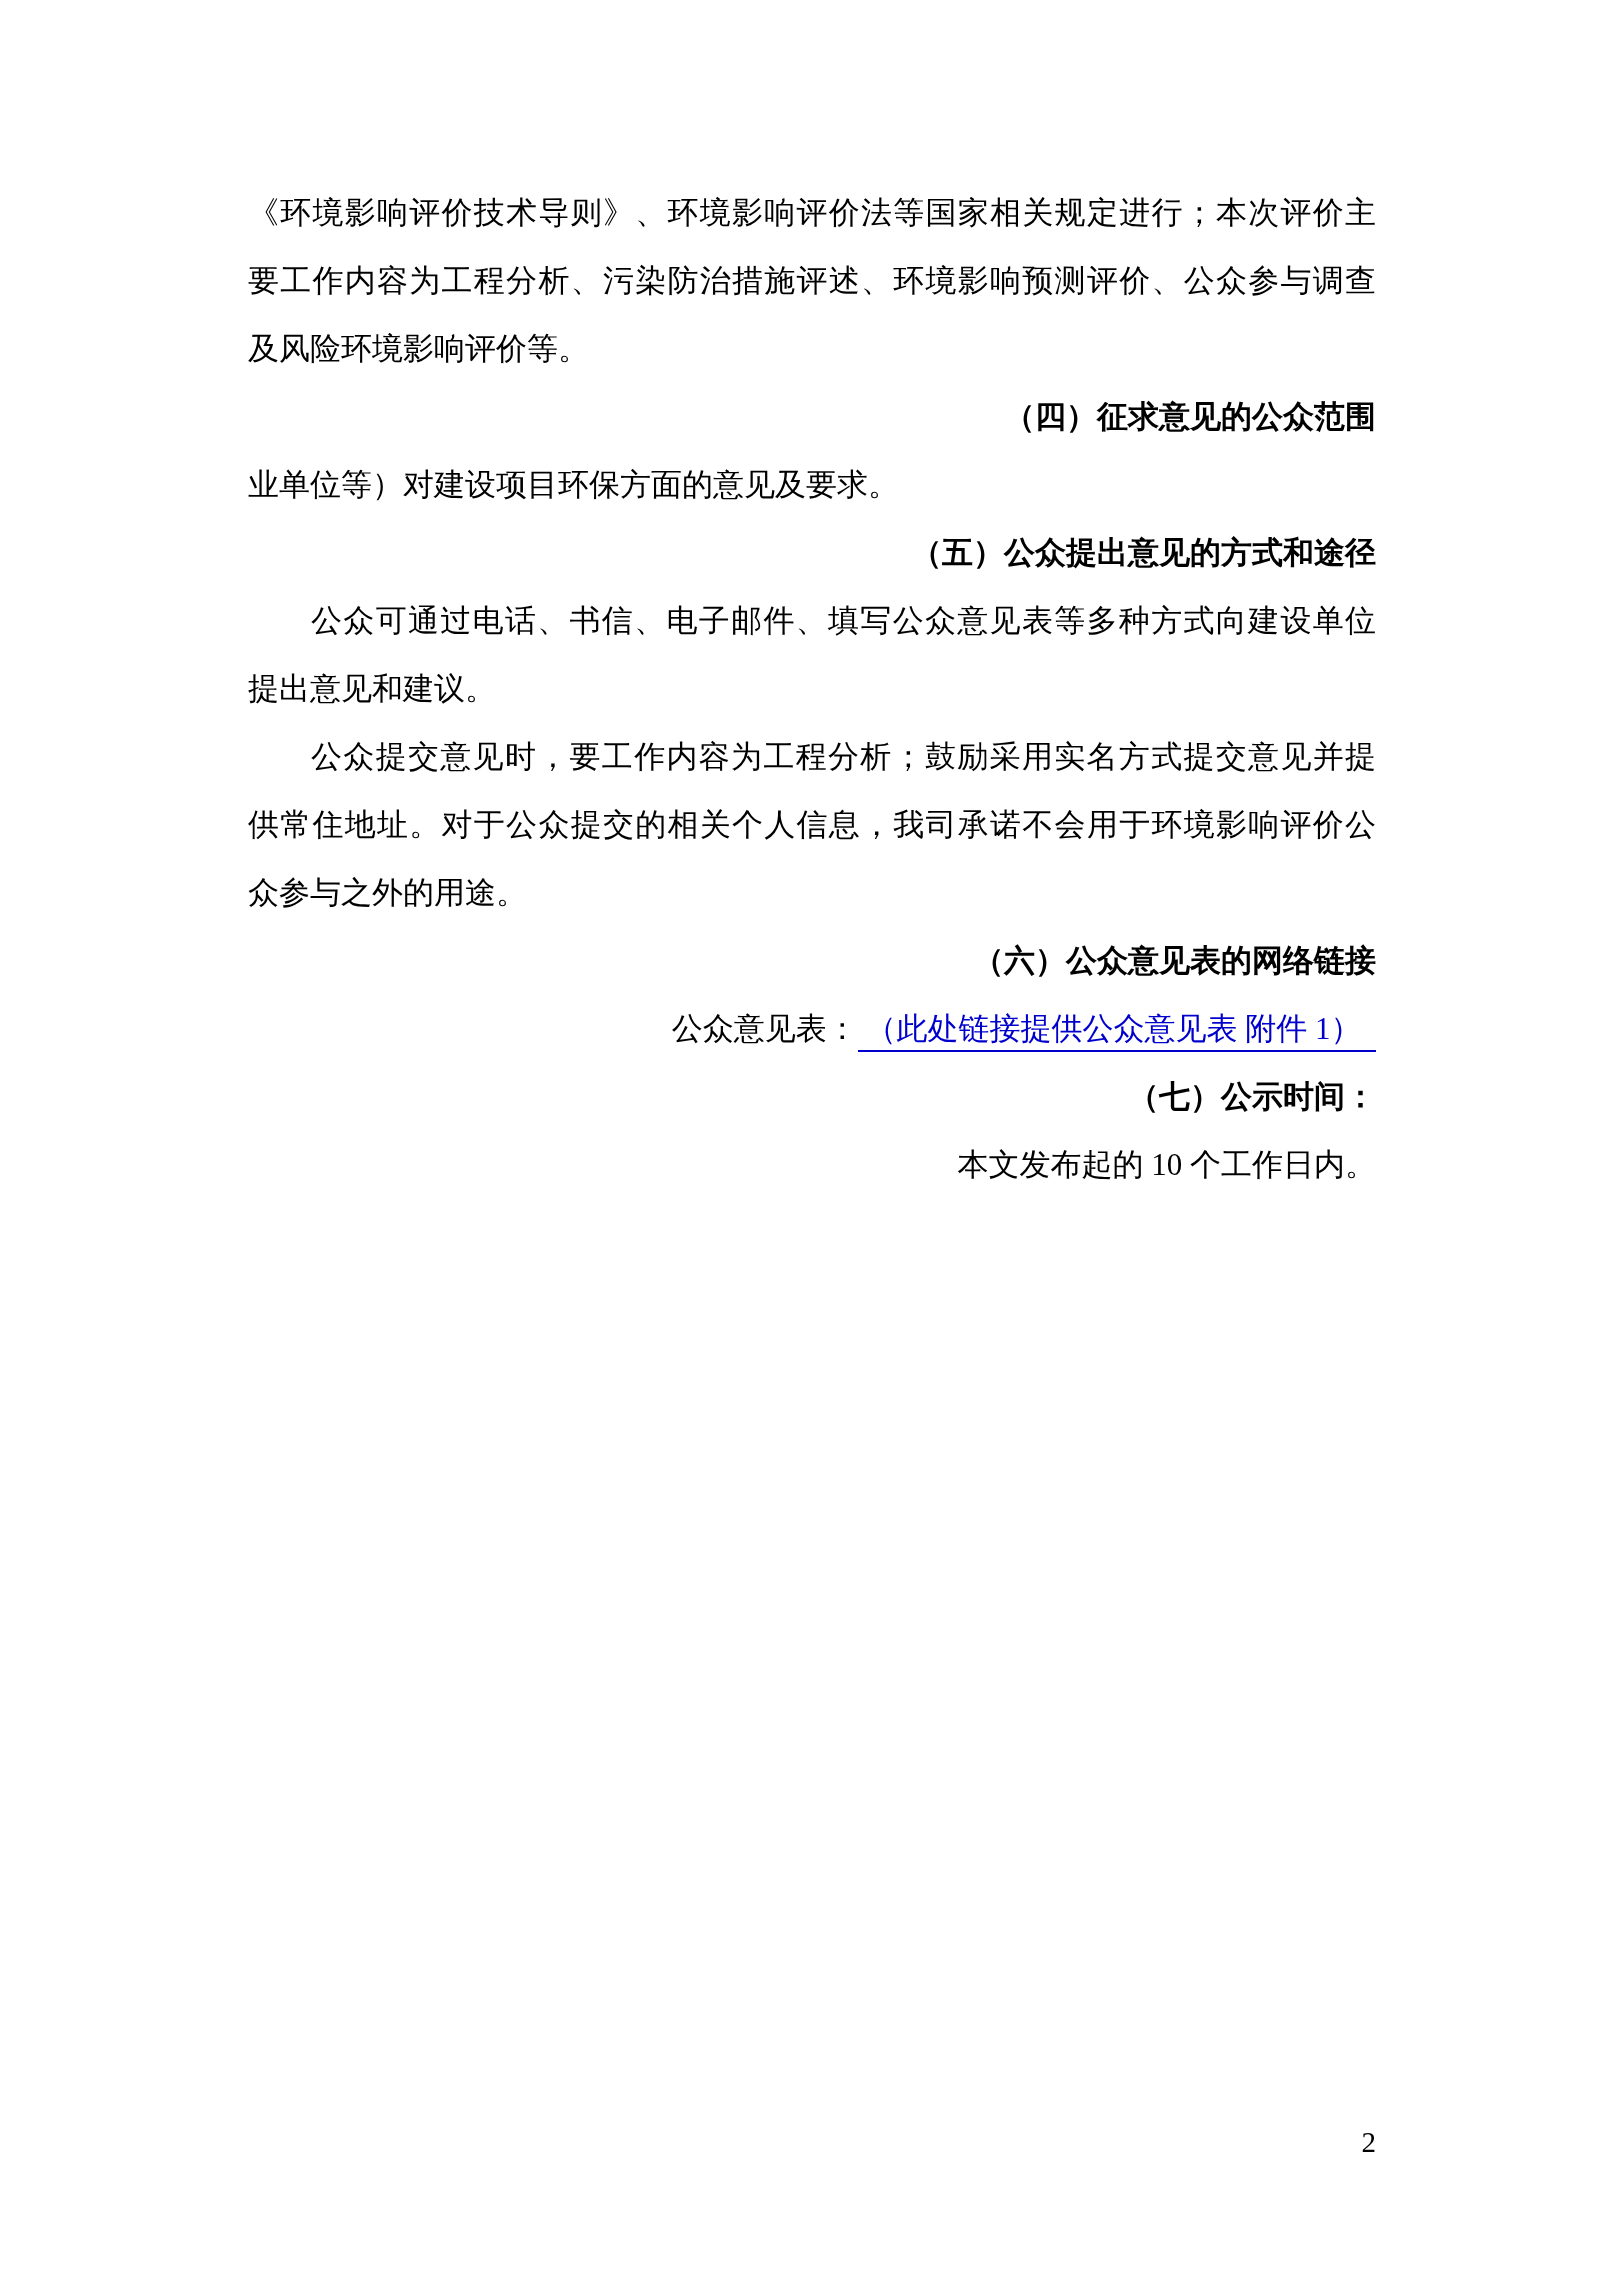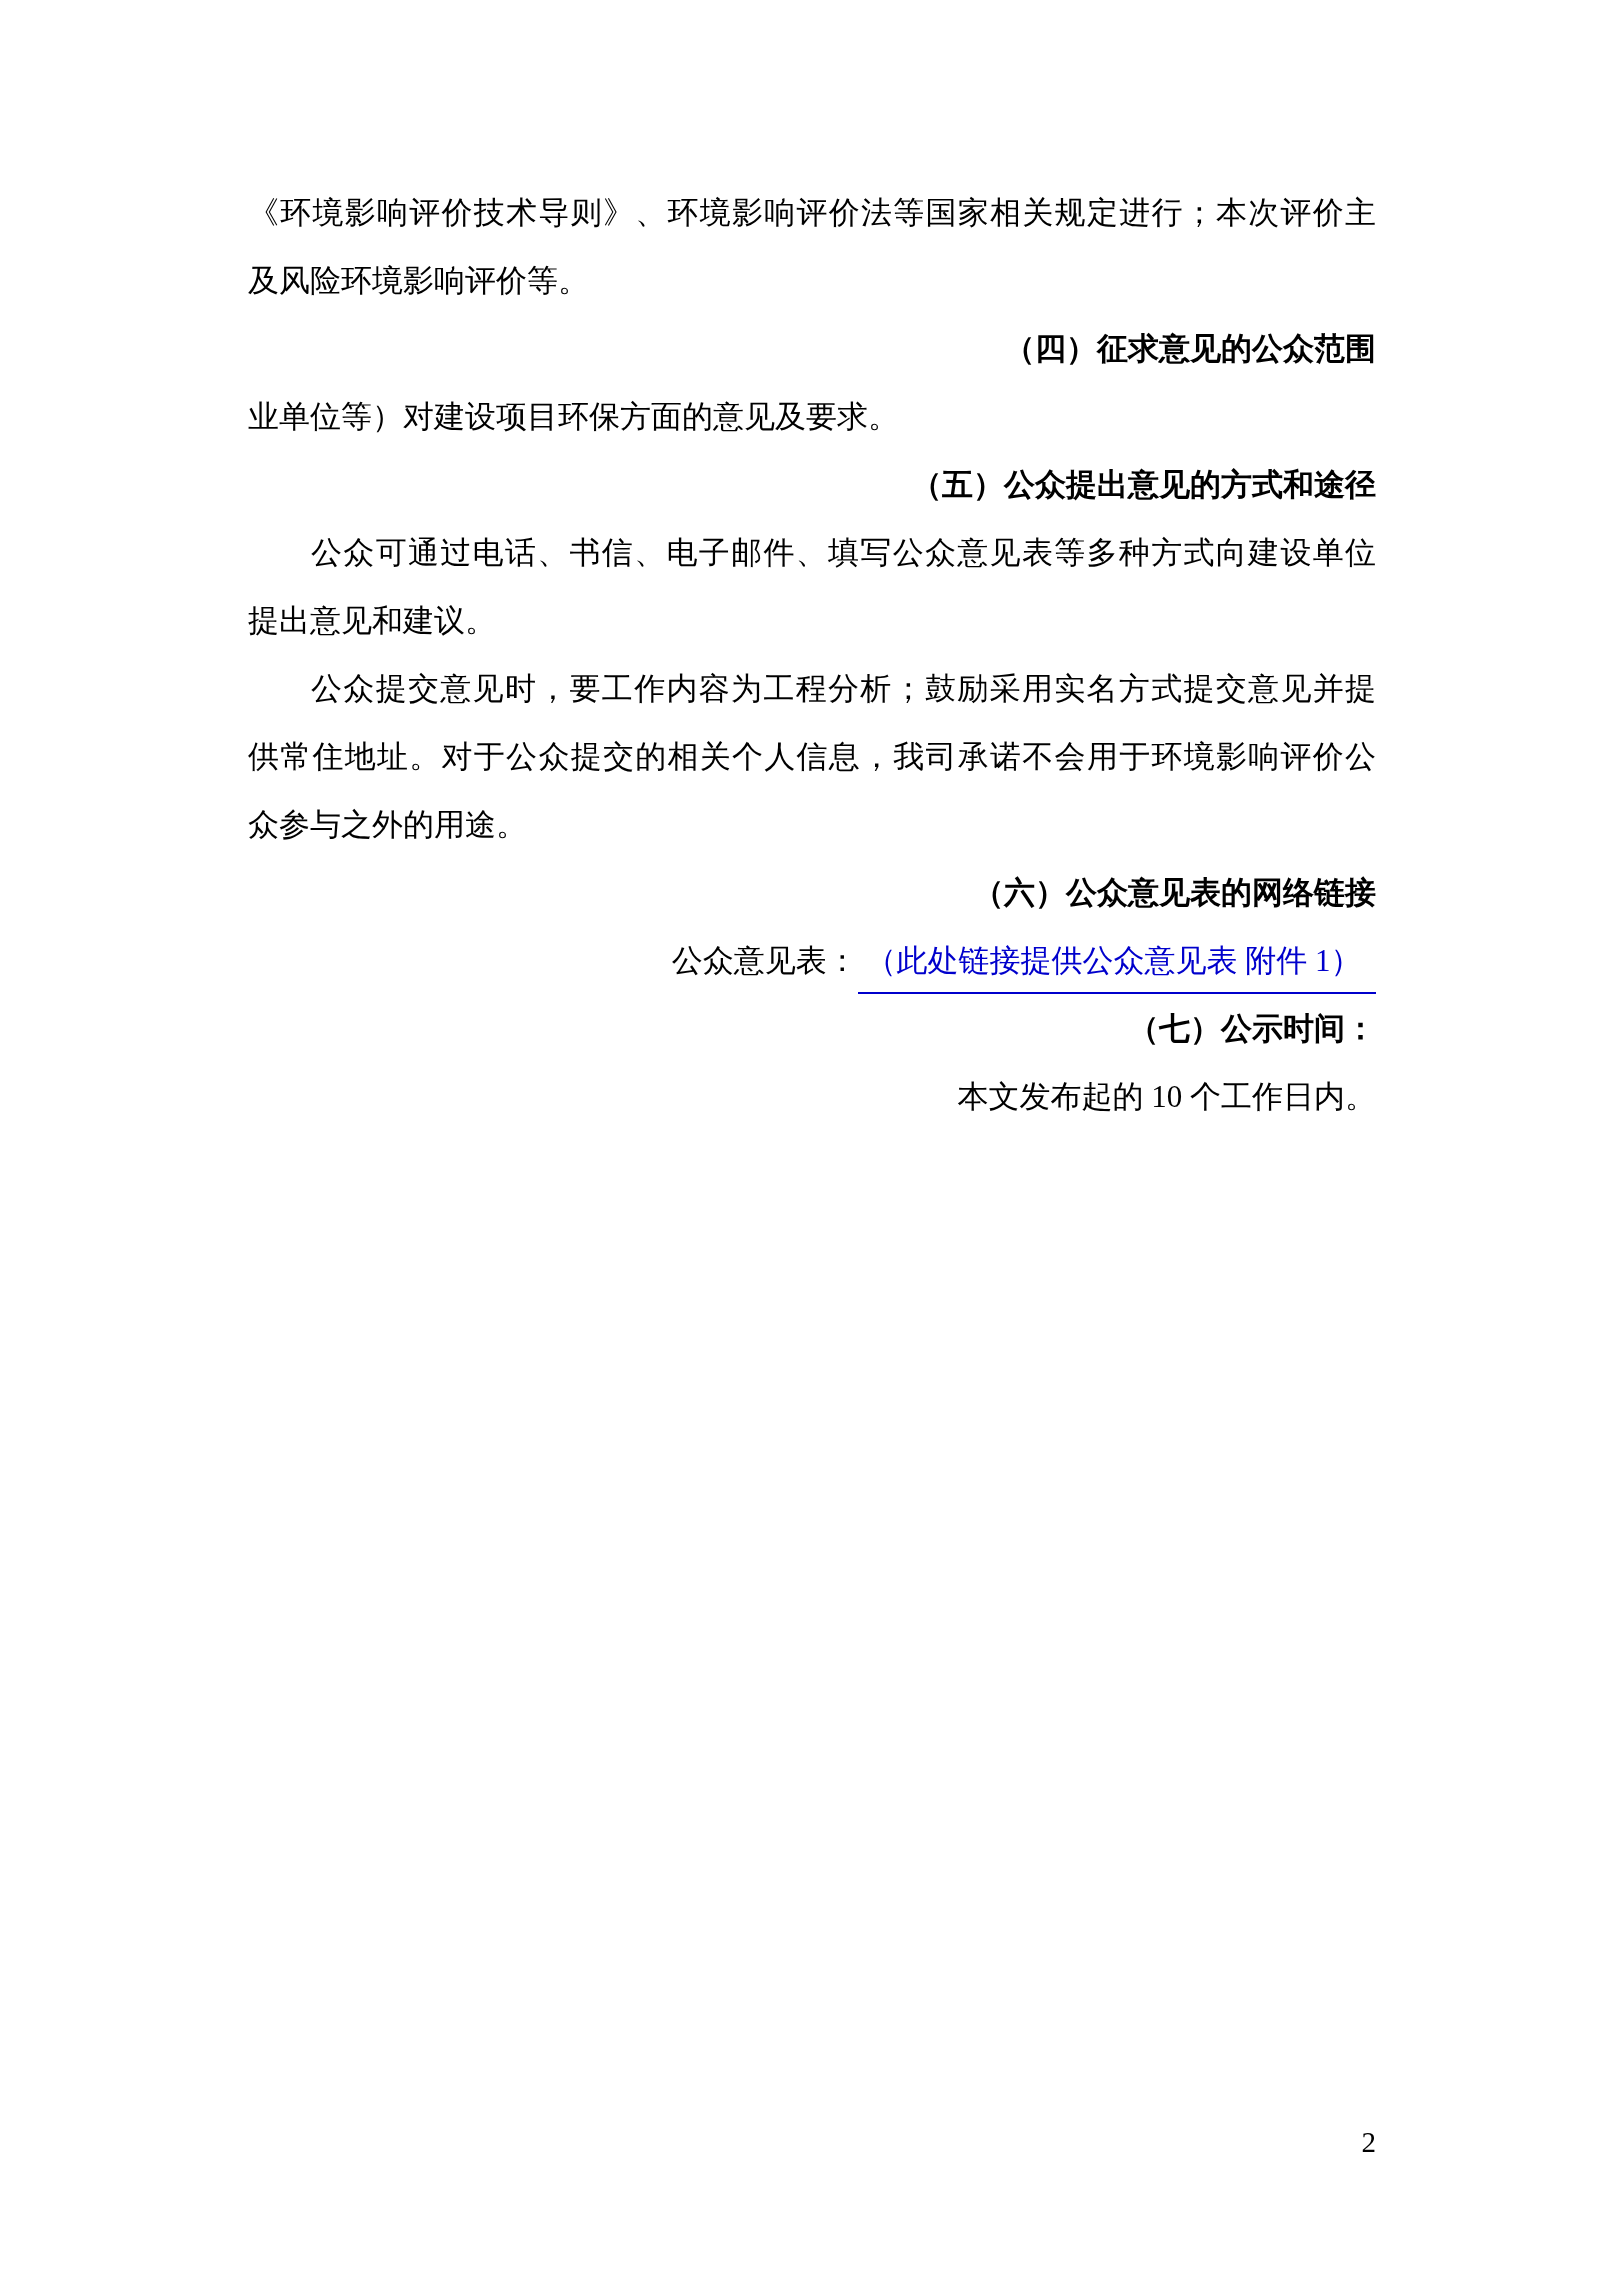--- a/index.html
+++ b/index.html
@@ -38,21 +38,21 @@
   }
   .heading {
     font-family: "Liberation Sans", "DejaVu Sans", sans-serif;
     font-weight: bold;
   }
   .doc-link {
     color: #0000CC;
     text-decoration: none;
     border-bottom: 2.6px solid #0000CC;
     padding-right: 14.4px;
-    padding-bottom: 14px;
+    padding-bottom: 4px;
     cursor: pointer;
   }
   .page-number {
     position: absolute;
     top: 2125px;
     left: 248px;
     width: 1128px;
     text-align: right;
     font-family: "Liberation Serif", "DejaVu Serif", serif;
     font-size: 29px;
@@ -60,20 +60,21 @@
     color: #000000;
   }
 </style>
 </head>
 <body>
 
 <div class="doc-page">
   <div class="text-block">
 
     <div class="ln justify">《环境影响评价技术导则》、环境影响评价法等国家相关规定进行；本次评价主</div>
+    <div class="ln justify">要工作内容为工程分析、污染防治措施评述、环境影响预测评价、公众参与调查</div>
     <div class="ln">及风险环境影响评价等。</div>
 
     <div class="ln indent heading">（四）征求意见的公众范围</div>
 
     <div class="ln">业单位等）对建设项目环保方面的意见及要求。</div>
 
     <div class="ln indent heading">（五）公众提出意见的方式和途径</div>
 
     <div class="ln indent justify">公众可通过电话、书信、电子邮件、填写公众意见表等多种方式向建设单位</div>
     <div class="ln">提出意见和建议。</div>

